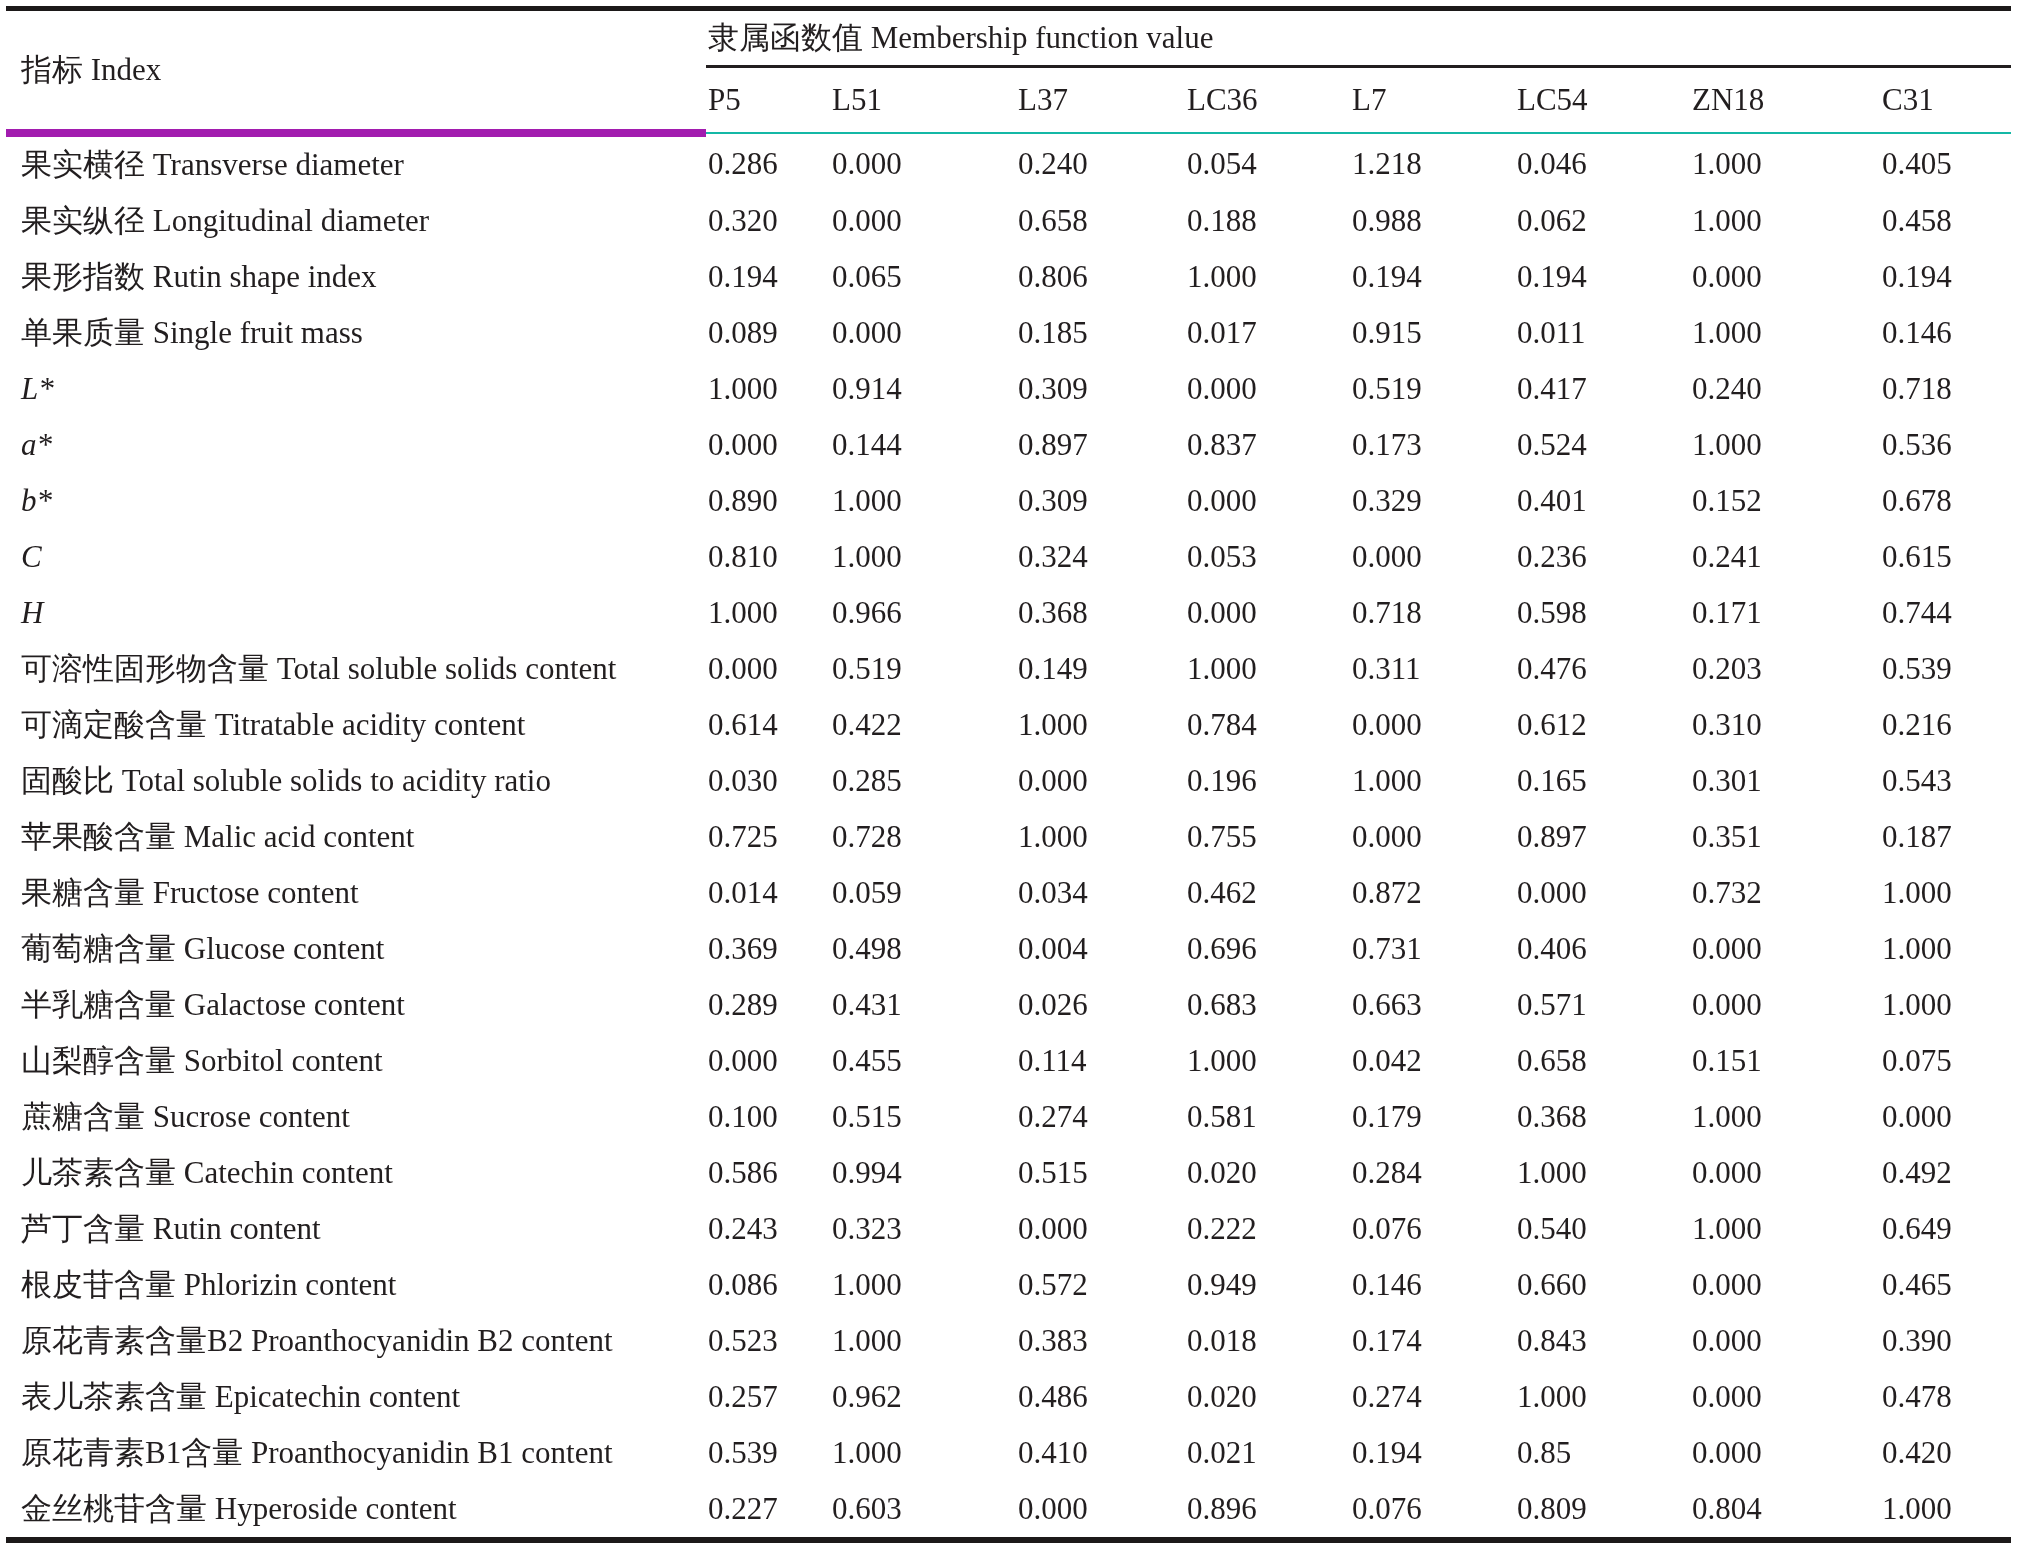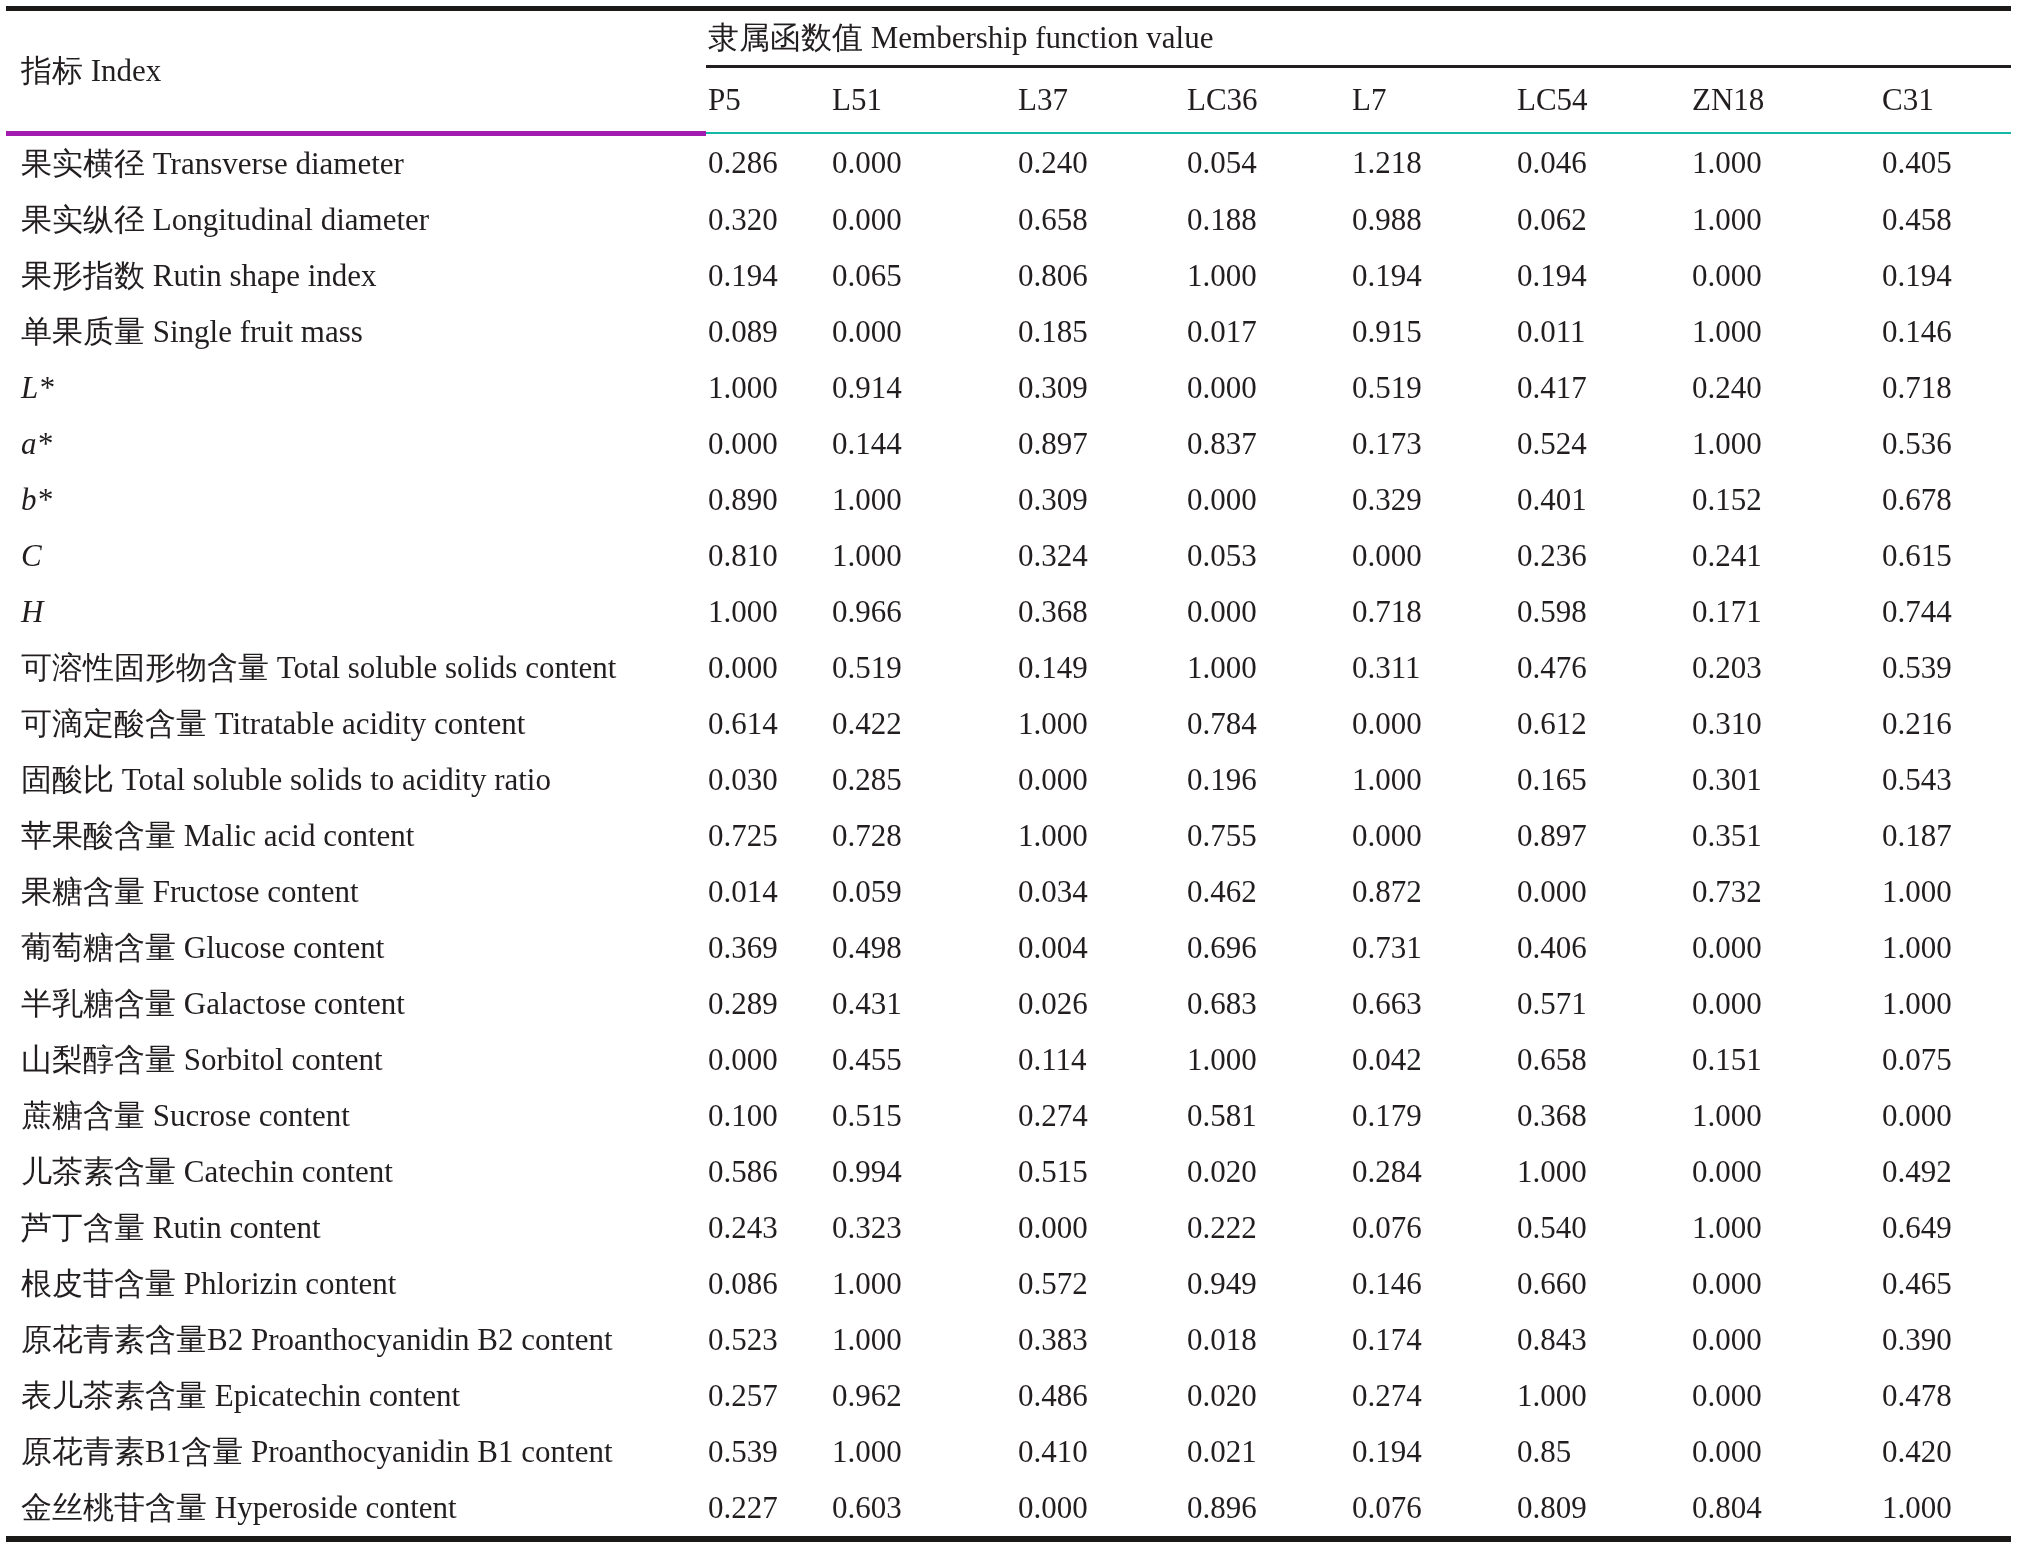--- a/index.html
+++ b/index.html
@@ -31,21 +31,21 @@
     white-space: nowrap;
     overflow: hidden;
   }
   thead th.group-header {
     height: 54px;
     border-bottom: 3px solid #221e1f;
     padding-left: 2px;
     margin-left: 16px;
   }
   thead th.index-header {
-    border-bottom: 5px solid #a21caf;
+    border-bottom: 8px solid #a21caf;
     padding-left: 15px;
   }
   thead tr.col-row th {
     height: 64px;
     border-bottom: 2px solid #14b8a6;
     padding-left: 2px;
   }
   tbody td {
     height: 56px;
   }

